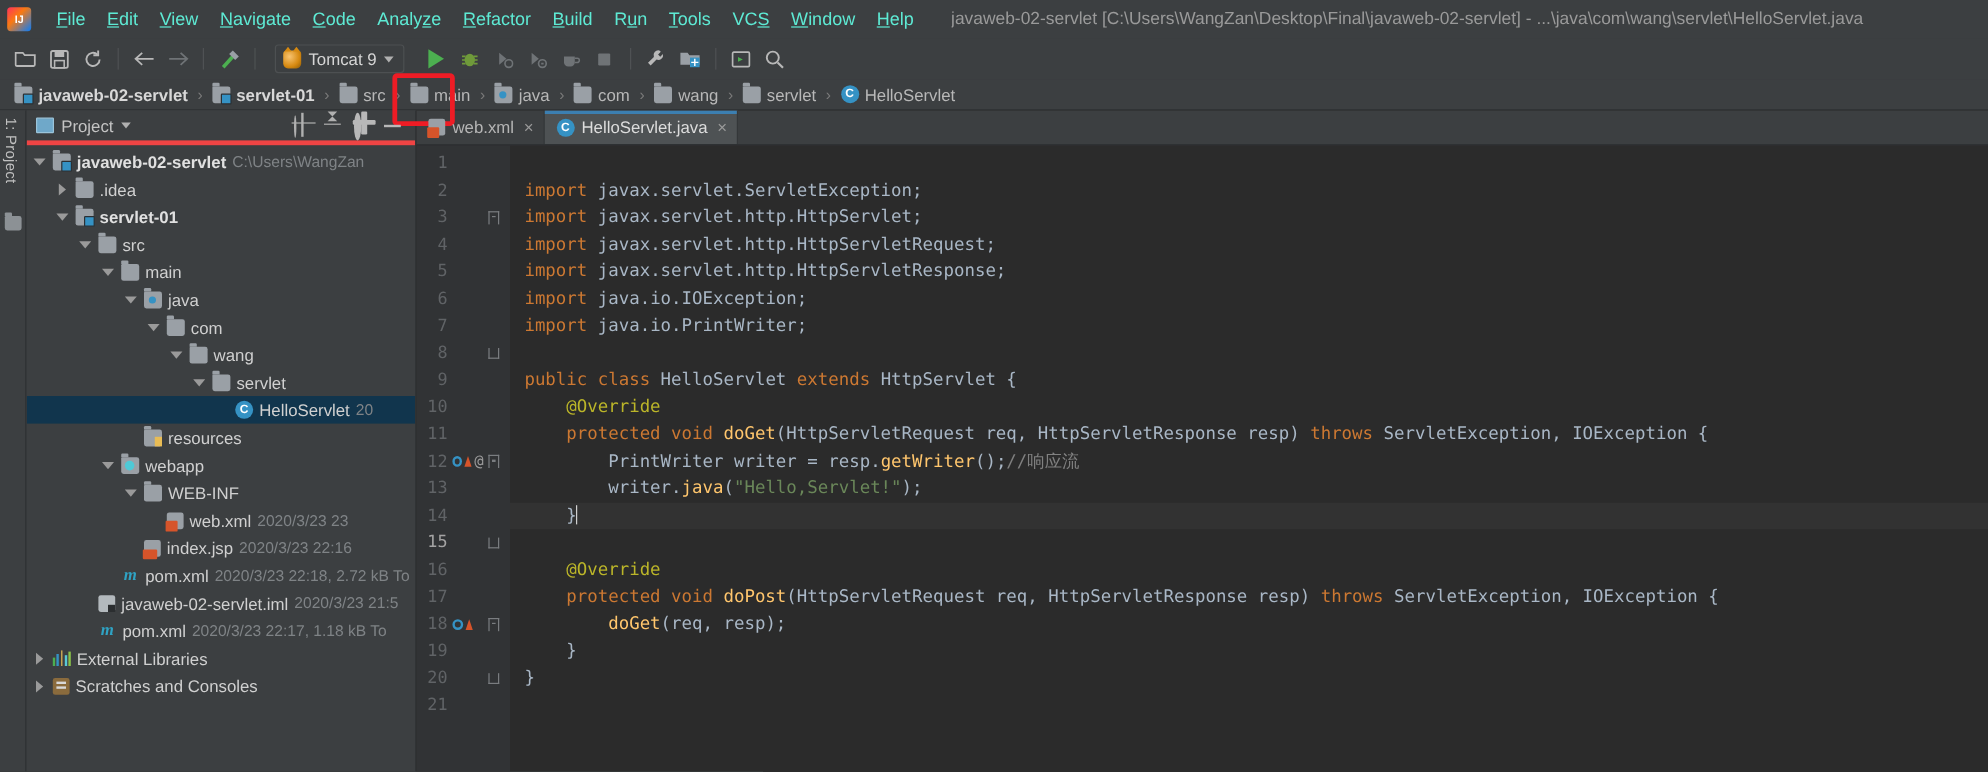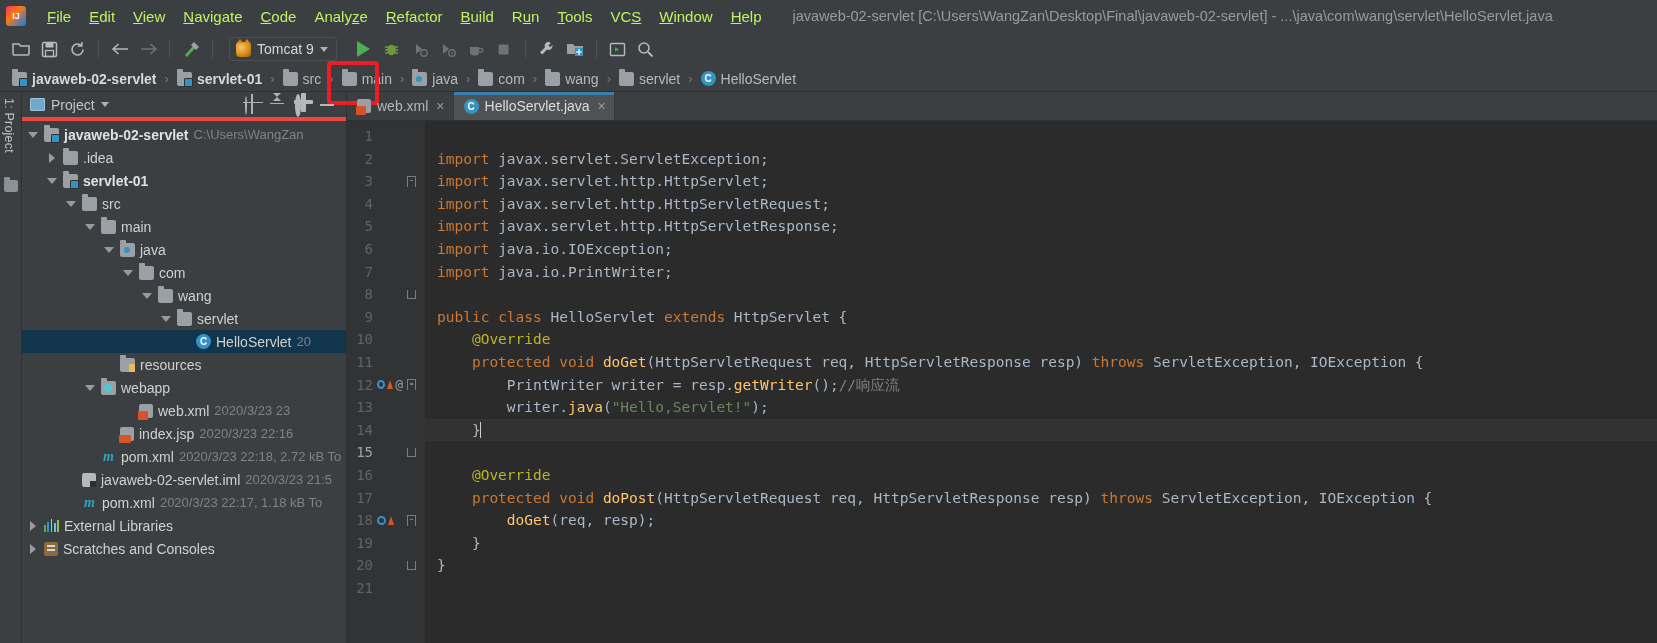--- a/index.html
+++ b/index.html
@@ -31,21 +31,21 @@
     position: relative; flex: none;
   }
   .ij-logo::after {
     content: "IJ";
     position: absolute; inset: 0;
     font-size: 9px; color: #fff; font-weight: bold;
     display: flex; align-items: center; justify-content: center;
   }
   .menu-item {
     padding: 3px 9px;
-    color: #bef264;
+    color: #5eead4;
     white-space: nowrap;
     cursor: default;
   }
   .menu-item u { text-decoration: underline; }
   .win-title {
     margin-left: 22px;
     color: #9a9a9a;
     font-size: 14.5px;
     white-space: nowrap;
     overflow: hidden;
@@ -555,20 +555,25 @@
           </div>
           <div class="trow" style="padding-left: 82px;">
             <span class="arrow none"></span>
             <span class="ico ico-res"></span>
             <span class="nm">resources</span>
           </div>
           <div class="trow" style="padding-left: 63px;">
             <span class="arrow d"></span>
             <span class="ico ico-webapp"></span>
             <span class="nm">webapp</span>
+          </div>
+          <div class="trow" style="padding-left: 82px;">
+            <span class="arrow d"></span>
+            <span class="ico ico-folder"></span>
+            <span class="nm">WEB-INF</span>
           </div>
           <div class="trow" style="padding-left: 101px;">
             <span class="arrow none"></span>
             <span class="ico-xml"></span>
             <span class="nm">web.xml</span>
             <span class="meta">2020/3/23 23</span>
           </div>
           <div class="trow" style="padding-left: 82px;">
             <span class="arrow none"></span>
             <span class="ico-jsp"></span>

